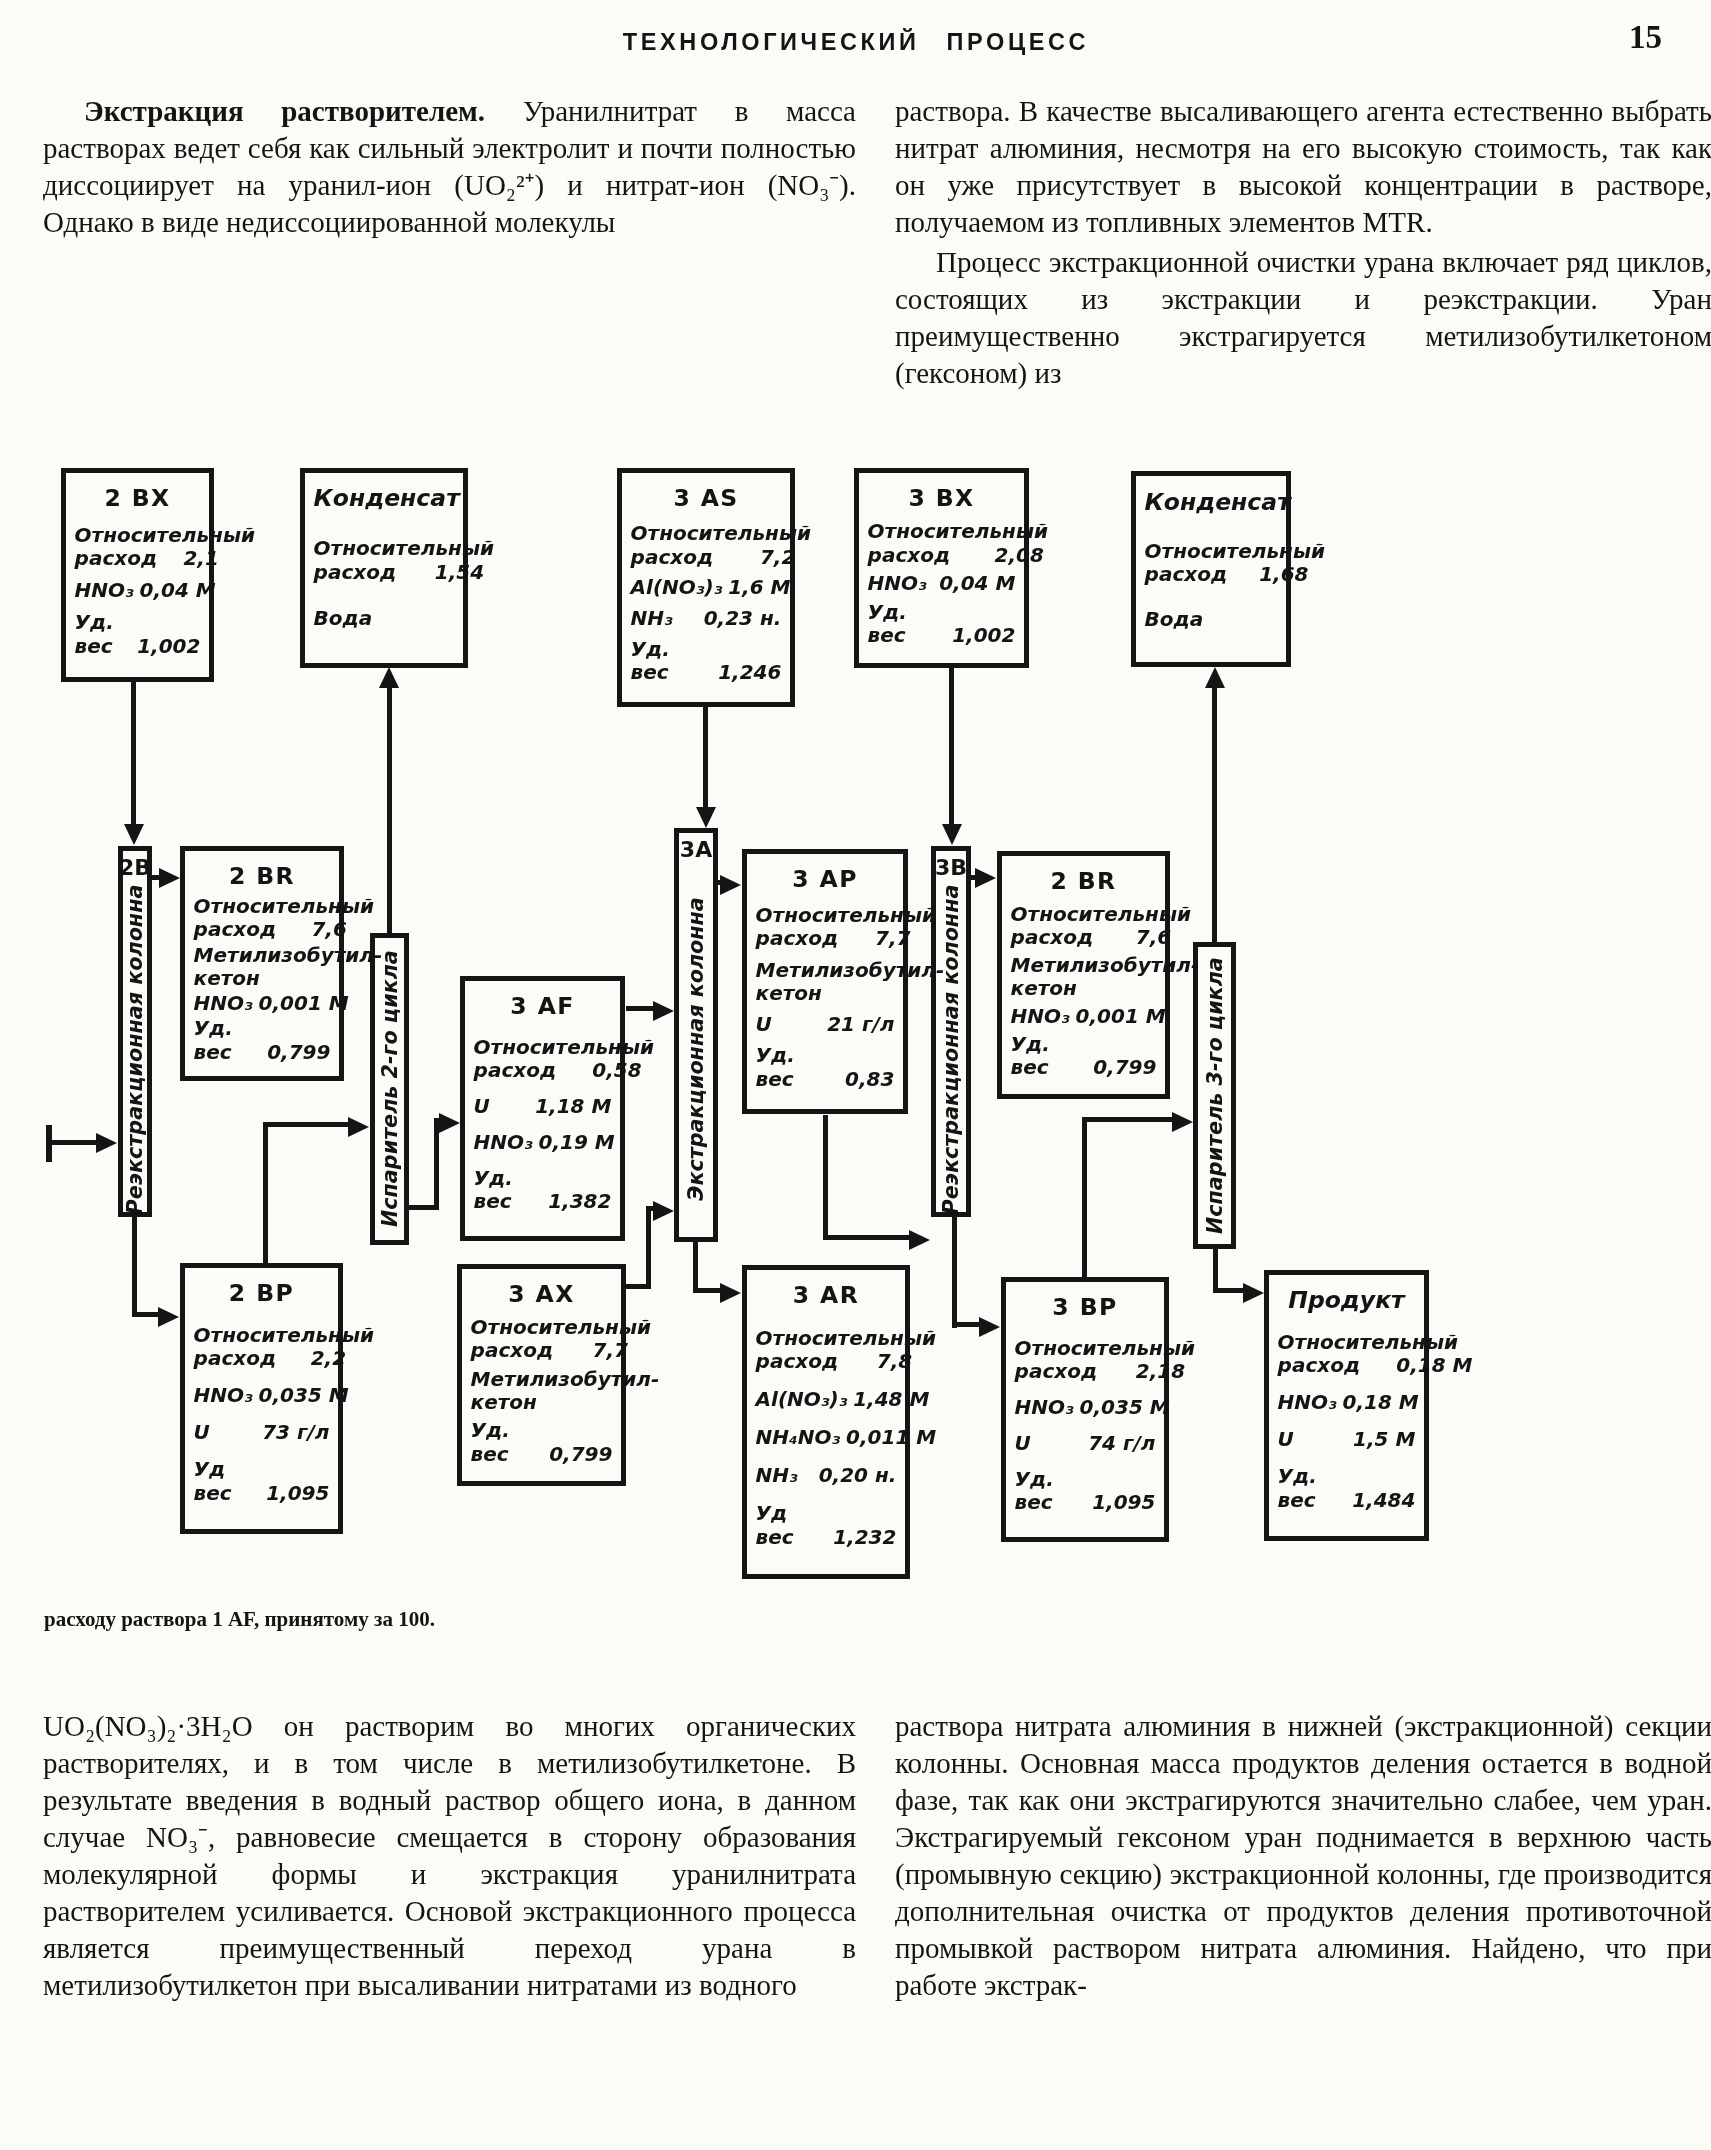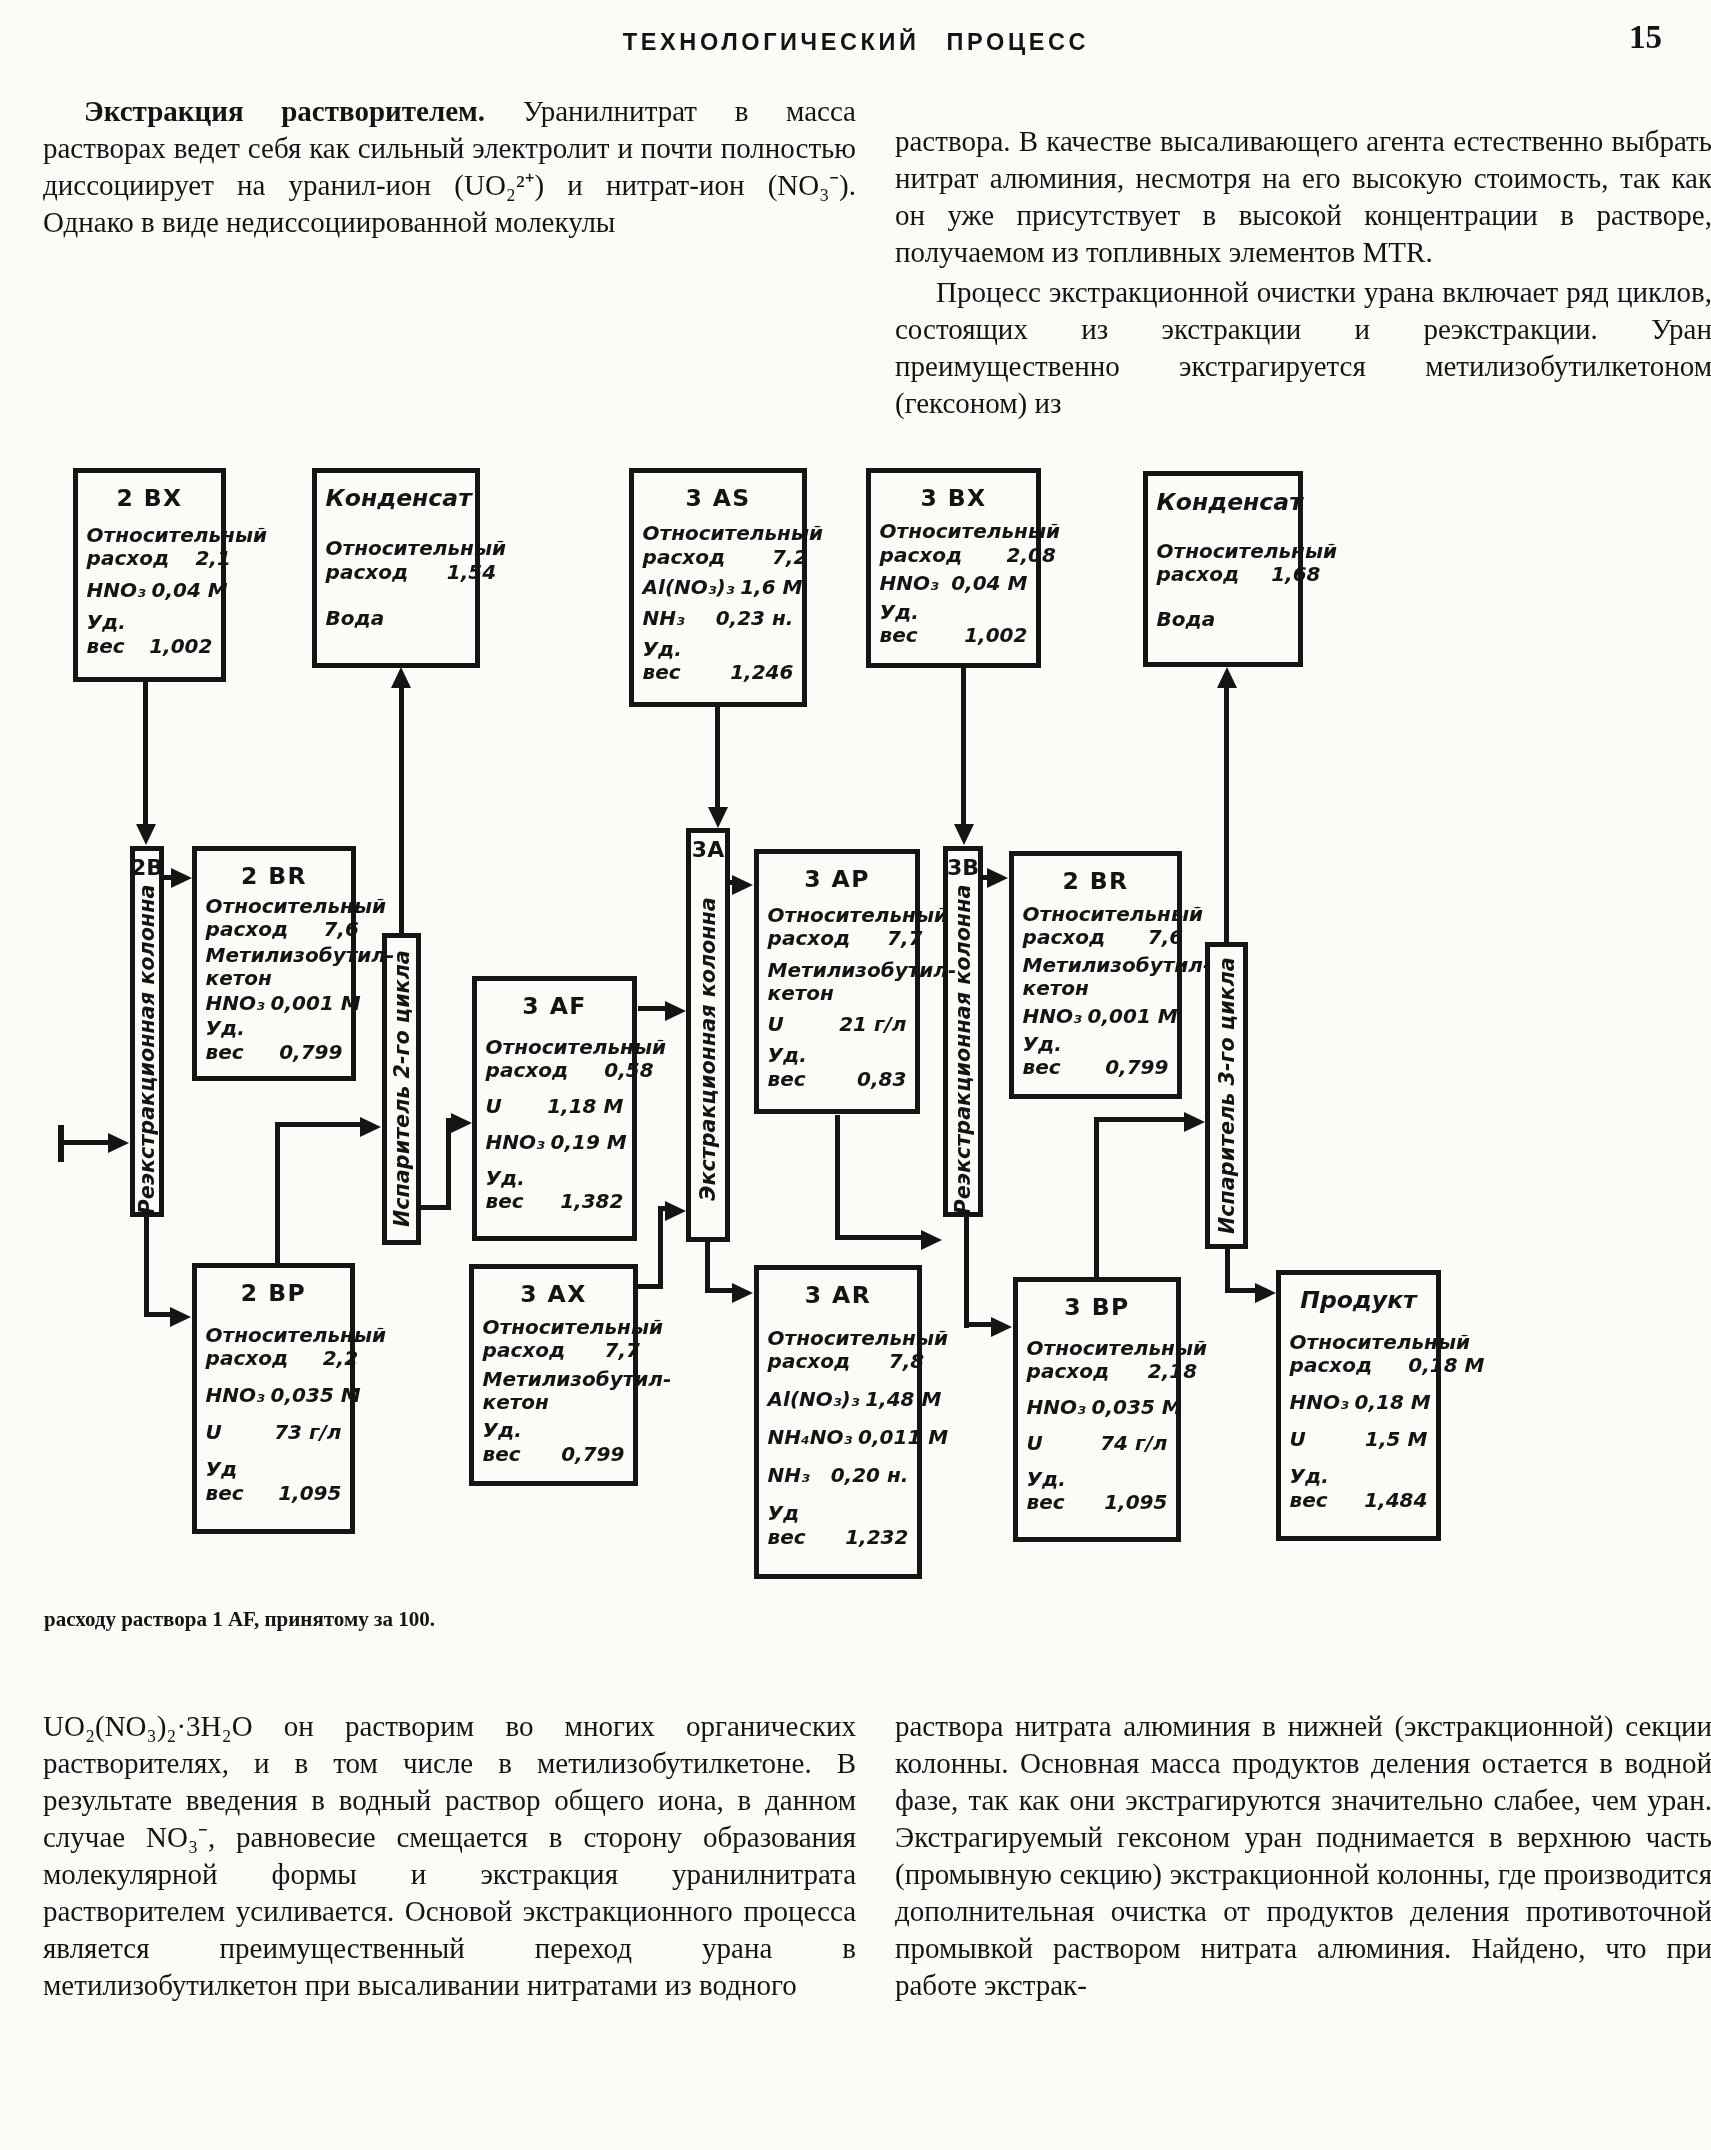--- a/index.html
+++ b/index.html
@@ -5,33 +5,33 @@
   html,body{margin:0;padding:0;}
   body{width:1712px;height:2151px;position:relative;background:#efeee9;font-family:"Liberation Serif",serif;color:#141414;}
   .page{position:absolute;left:0;top:0;width:1712px;height:2151px;background:#fbfbf8;overflow:hidden;}
 
   .header-title{position:absolute;top:28.5px;left:0;right:0;text-align:center;
     font-family:"Liberation Sans",sans-serif;font-weight:700;font-size:23.5px;letter-spacing:3.6px;word-spacing:17px;}
   .page-num{position:absolute;top:18.5px;right:50px;font-size:33px;font-weight:700;}
 
   .tcol{position:absolute;font-size:29px;line-height:37px;text-align:justify;}
   #tl{left:43px;top:93px;width:813px;}
-  #tr{left:895px;top:93px;width:817px;margin-top:30px;}
+  #tr{left:895px;top:93px;width:817px;}
   #bl{left:43px;top:1708px;width:813px;}
   #br{left:895px;top:1708px;width:817px;}
   .tcol p{margin:0;}
   .tcol p + p{margin-top:2.9px;}
   .indent{text-indent:41px;}
   .lead{font-weight:700;}
 
   .caption{position:absolute;left:44px;top:1601px;width:1113px;}
   .cap1{margin:0;font-size:28px;font-weight:700;}
   .cap2{margin:5.7px 0 0 0;font-size:21px;font-weight:700;}
 
-  .diagram{position:absolute;left:0;top:457px;width:1382px;height:1141px;margin-left:12px;}
+  .diagram{position:absolute;left:0;top:457px;width:1382px;height:1141px;}
 
   .pbox{position:absolute;border:5px solid #151515;background:#fbfbf8;box-sizing:border-box;
     display:flex;flex-direction:column;padding:5.7px 8.6px 10px;font-family:"DejaVu Sans",sans-serif;}
   .pbox-title{text-align:center;font-weight:700;font-size:23.5px;margin-top:5.7px;letter-spacing:1.4px;}
   .pbox-title.it{font-style:italic;letter-spacing:0;}
   .pbox-rows{flex:1;display:flex;flex-direction:column;justify-content:space-evenly;margin-top:2.9px;}
   .prow{display:flex;justify-content:space-between;align-items:flex-end;
     font-weight:700;font-style:italic;font-size:20px;line-height:23.5px;}
   .pl{max-width:82%;}
   .pv{white-space:nowrap;padding-left:5.7px;}

